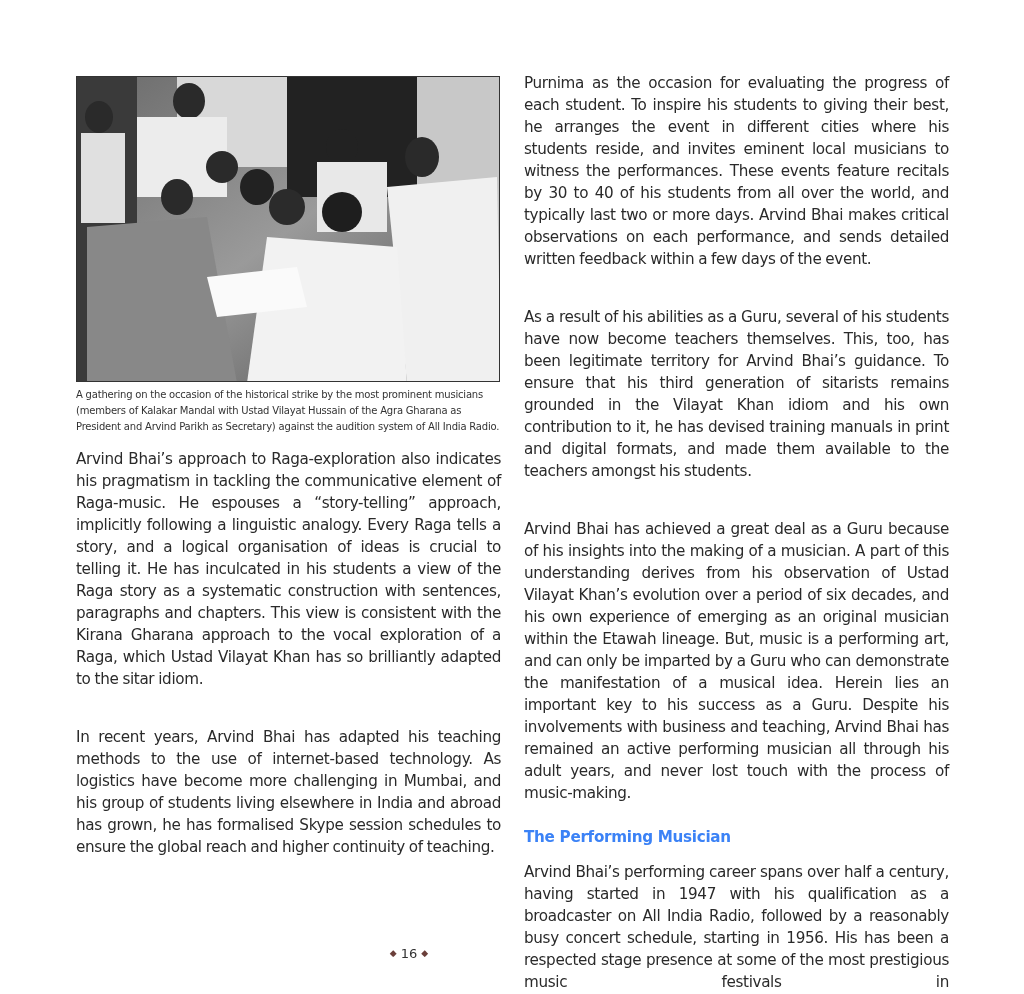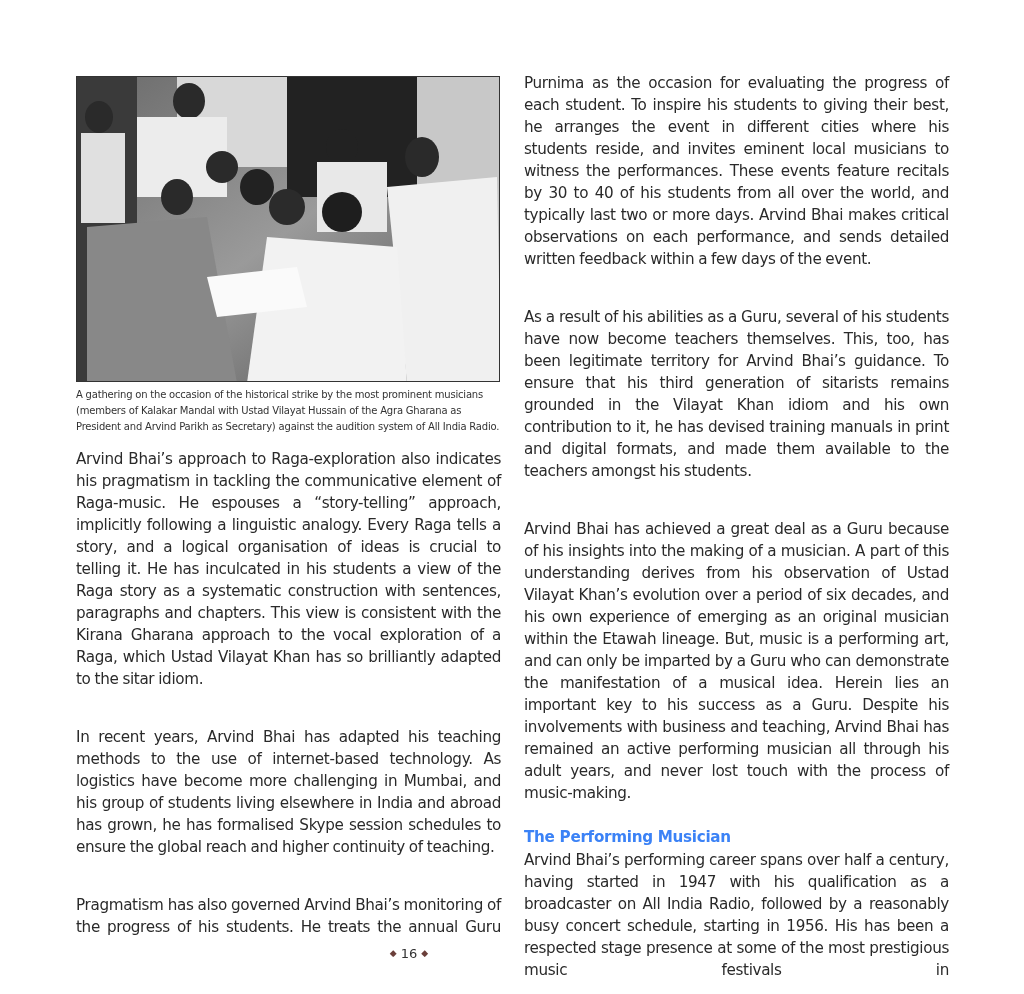--- a/index.html
+++ b/index.html
@@ -9,21 +9,21 @@
   .col-left { left: 76px; top: 76px; }
   .col-right { left: 524px; top: 72px; }
   .photo { width: 424px; height: 306px; background: #555; position: relative; overflow: hidden;
            border: 1px solid #333; box-sizing: border-box; }
   .photo svg { display: block; }
   .caption { font-size: 10px; line-height: 16.2px; color: #333; margin-top: 5px; letter-spacing: -0.2px; }
   .para { font-size: 15.2px; line-height: 22px; text-align: justify; margin: 0; letter-spacing: -0.35px; word-spacing: -0.5px; }
   .para + .para { margin-top: 36px; }
   .col-left .para.first { margin-top: 12px; }
   .heading { font-size: 15.2px; font-weight: bold; color: #3b82f6; line-height: 22.4px; margin-top: 22.4px; letter-spacing: -0.3px; }
-  .heading + .para { margin-top: 0; }
+  .heading + .para { margin-top: 12px; }
   .footer { position: absolute; top: 946px; left: 0; width: 818px; text-align: center; font-size: 13px; color: #333; }
   .diamond { color: #6b3f3a; font-size: 9px; vertical-align: 2px; margin: 0 4px; }
 </style>
 </head>
 <body>
 
 <div class="col col-left">
   <div class="photo" title="Black and white photo of a group of musicians gathered around papers, signing documents">
     <svg width="424" height="306" viewBox="0 0 424 306">
       <defs>
@@ -54,21 +54,20 @@
       <path d="M10 150 L130 140 L160 306 L10 306 Z" fill="#888"></path>
       <ellipse cx="265" cy="135" rx="20" ry="20" fill="#1e1e1e"></ellipse>
       <path d="M190 160 L320 170 L330 306 L170 306 Z" fill="#f2f2f2"></path>
       <path d="M130 200 L220 190 L230 230 L140 240 Z" fill="#fafafa"></path>
     </svg>
   </div>
   <div class="caption">A gathering on the occasion of the historical strike by the most prominent musicians (members of Kalakar Mandal with Ustad Vilayat Hussain of the Agra Gharana as President and Arvind Parikh as Secretary) against the audition system of All India Radio.</div>
 
   <p class="para first">Arvind Bhai’s approach to Raga-exploration also indicates his pragmatism in tackling the communicative element of Raga-music. He espouses a “story-telling” approach, implicitly following a linguistic analogy. Every Raga tells a story, and a logical organisation of ideas is crucial to telling it. He has inculcated in his students a view of the Raga story as a systematic construction with sentences, paragraphs and chapters. This view is consistent with the Kirana Gharana approach to the vocal exploration of a Raga, which Ustad Vilayat Khan has so brilliantly adapted to the sitar idiom.</p>
   <p class="para">In recent years, Arvind Bhai has adapted his teaching methods to the use of internet-based technology. As logistics have become more challenging in Mumbai, and his group of students living elsewhere in India and abroad has grown, he has formalised Skype session schedules to ensure the global reach and higher continuity of teaching.</p>
-  <p class="para" style="text-align-last: justify;">Pragmatism has also governed Arvind Bhai’s monitoring of the progress of his students. He treats the annual Guru</p>
 </div>
 
 <div class="col col-right">
   <p class="para">Purnima as the occasion for evaluating the progress of each student. To inspire his students to giving their best, he arranges the event in different cities where his students reside, and invites eminent local musicians to witness the performances. These events feature recitals by 30 to 40 of his students from all over the world, and typically last two or more days. Arvind Bhai makes critical observations on each performance, and sends detailed written feedback within a few days of the event.</p>
   <p class="para">As a result of his abilities as a Guru, several of his students have now become teachers themselves. This, too, has been legitimate territory for Arvind Bhai’s guidance. To ensure that his third generation of sitarists remains grounded in the Vilayat Khan idiom and his own contribution to it, he has devised training manuals in print and digital formats, and made them available to the teachers amongst his students.</p>
   <p class="para">Arvind Bhai has achieved a great deal as a Guru because of his insights into the making of a musician. A part of this understanding derives from his observation of Ustad Vilayat Khan’s evolution over a period of six decades, and his own experience of emerging as an original musician within the Etawah lineage. But, music is a performing art, and can only be imparted by a Guru who can demonstrate the manifestation of a musical idea. Herein lies an important key to his success as a Guru. Despite his involvements with business and teaching, Arvind Bhai has remained an active performing musician all through his adult years, and never lost touch with the process of music-making.</p>
   <div class="heading">The Performing Musician</div>
   <p class="para" style="text-align-last: justify;">Arvind Bhai’s performing career spans over half a century, having started in 1947 with his qualification as a broadcaster on All India Radio, followed by a reasonably busy concert schedule, starting in 1956. His has been a respected stage presence at some of the most prestigious music festivals in</p>
 </div>
 

